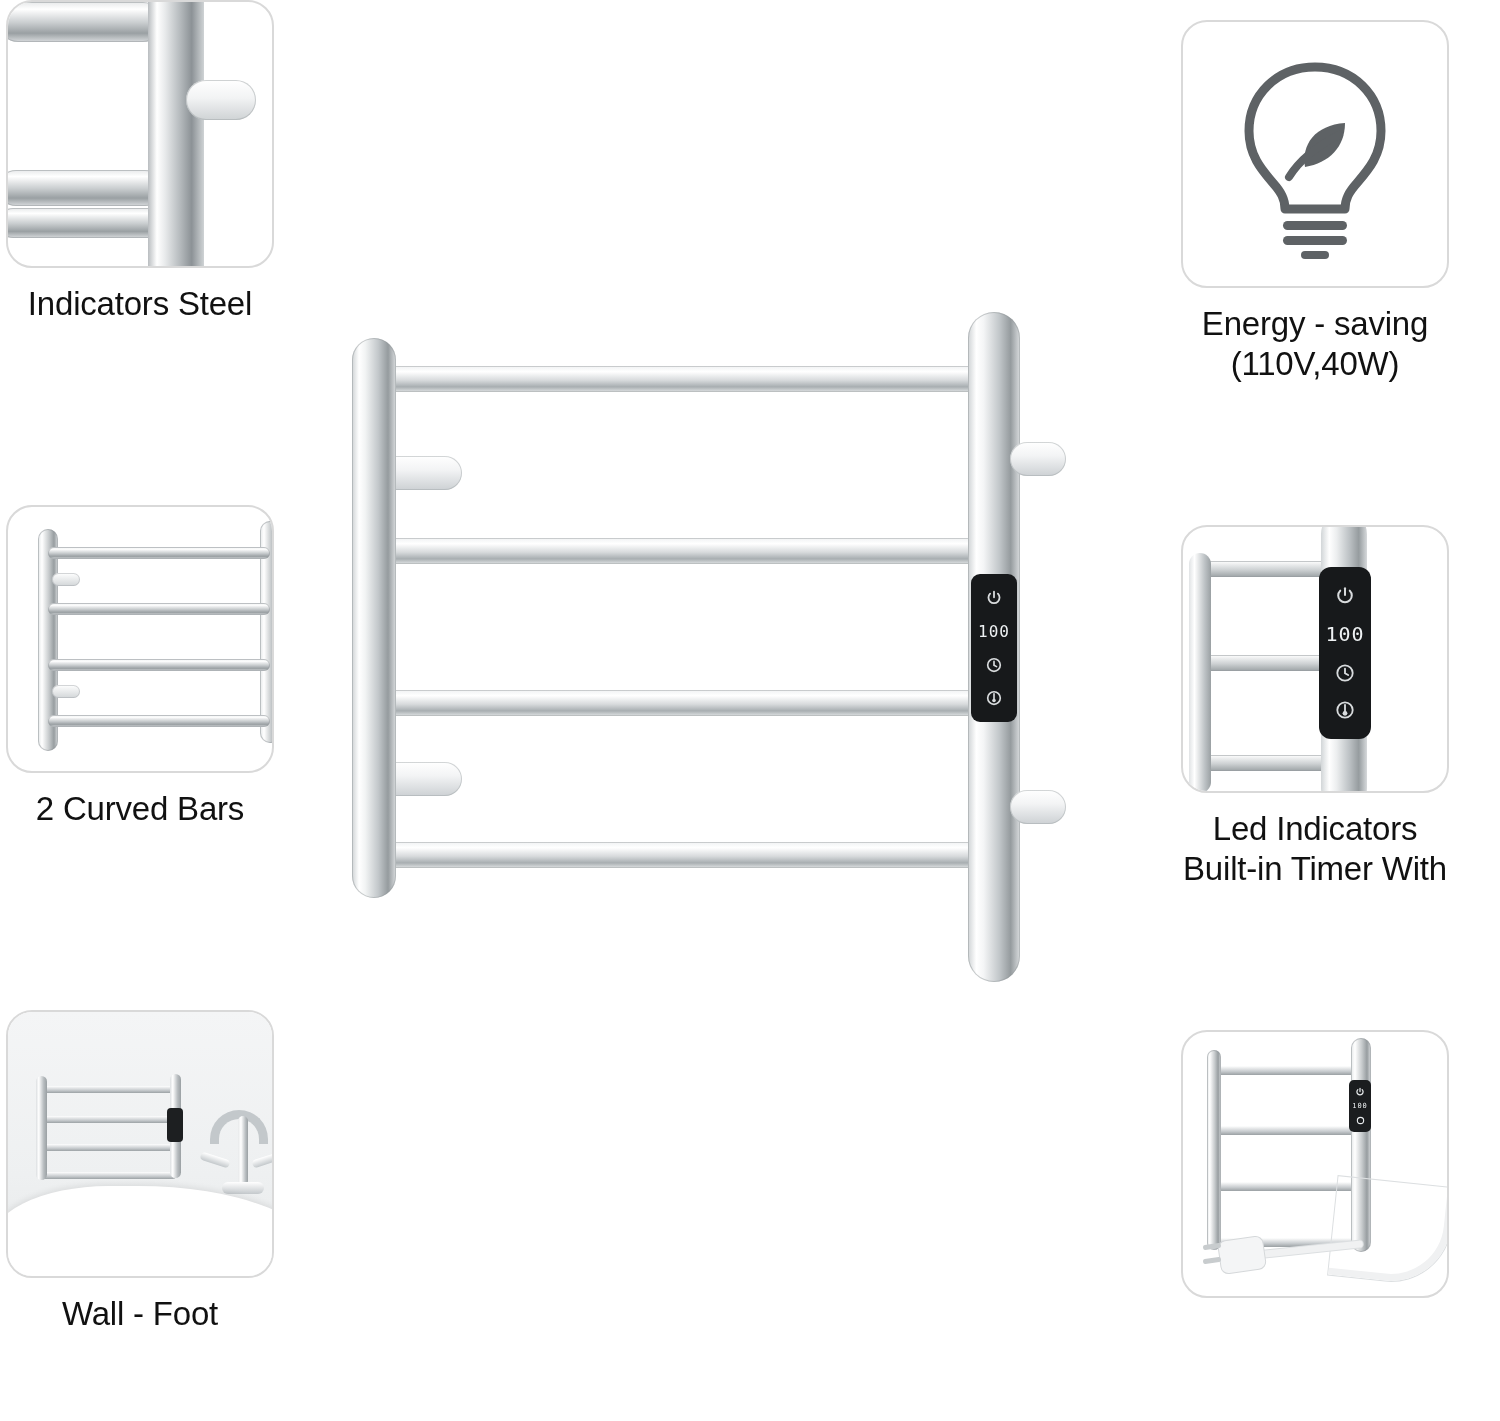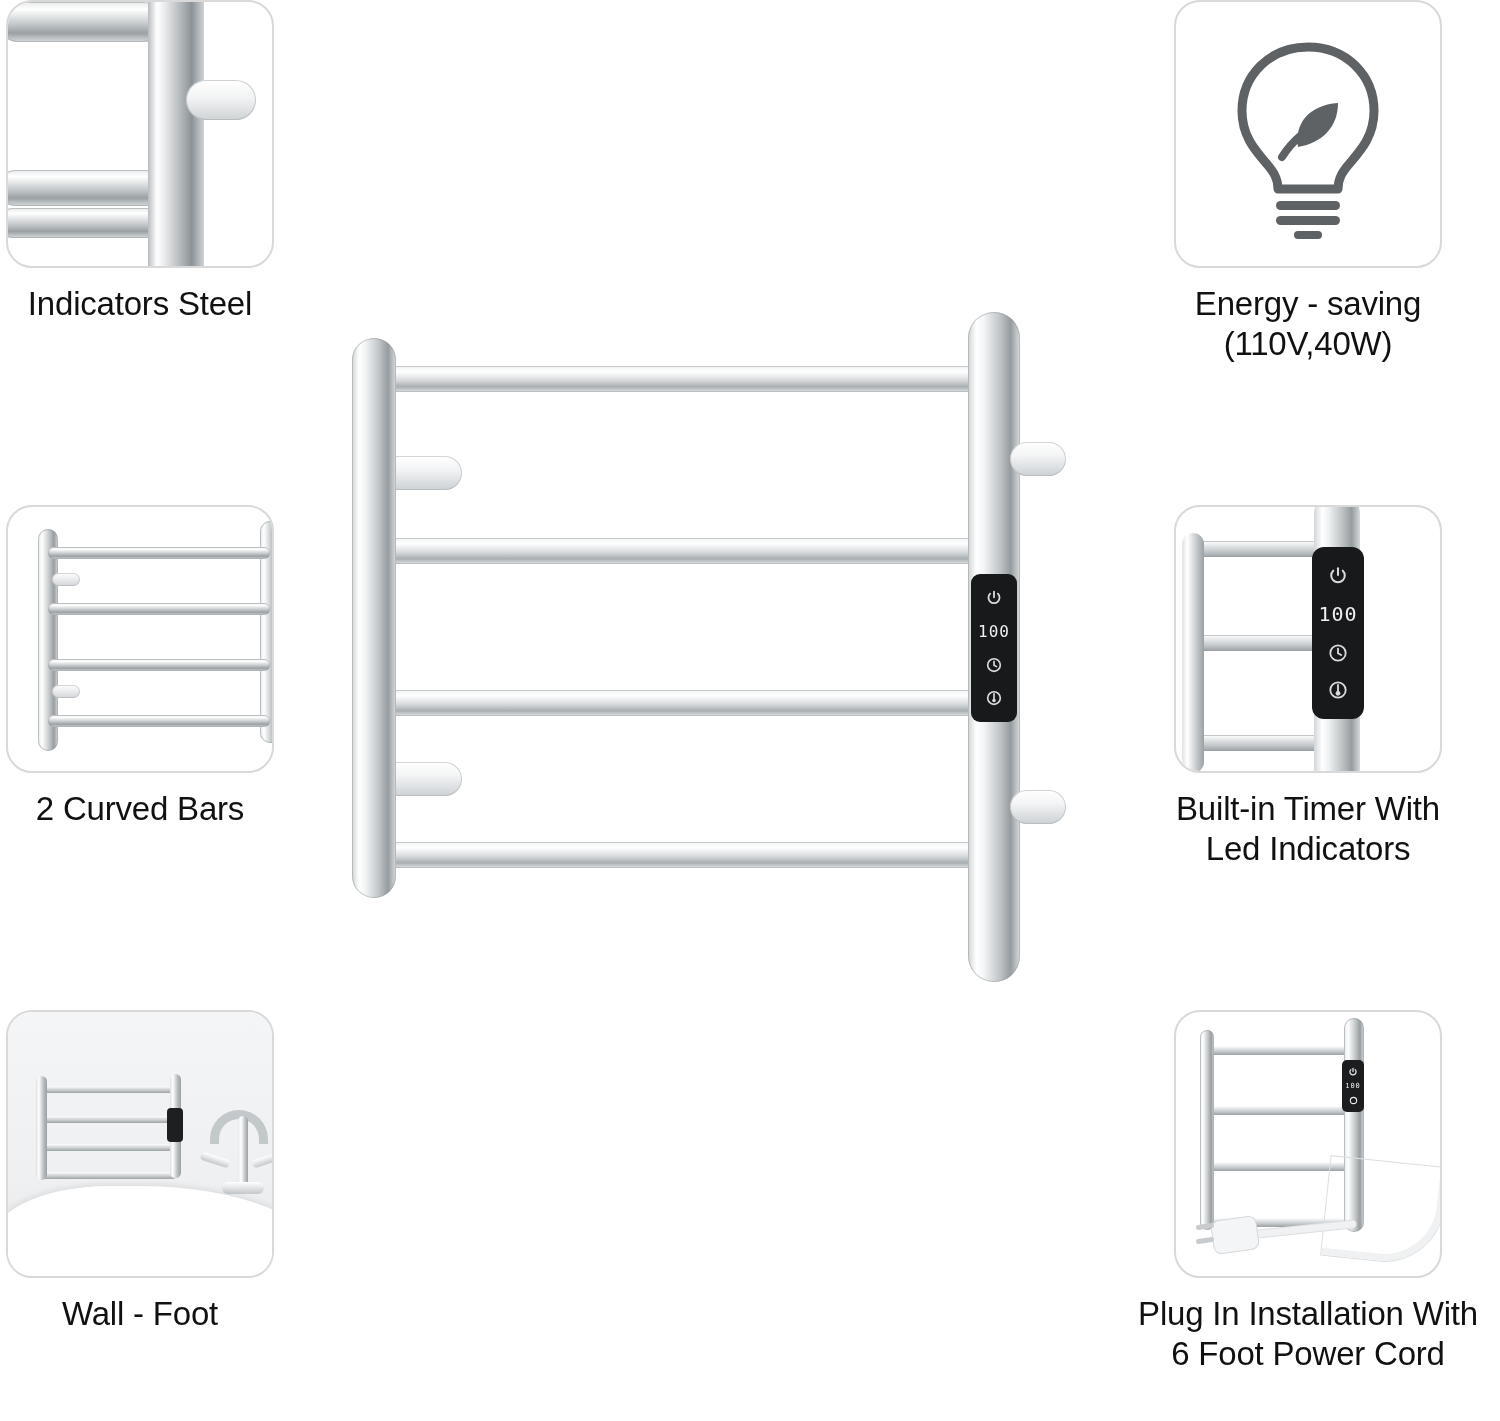--- a/index.html
+++ b/index.html
@@ -24,21 +24,21 @@
 
   
   .feature {
     position: absolute;
     width: 280px;
     display: flex;
     flex-direction: column;
     align-items: center;
   }
   .feature.left  { left: 0px; }
-  .feature.right { right: 12px; width: 360px; }
+  .feature.right { right: 5px; width: 360px; margin-top: 20px; }
 
   .thumb {
     width: 268px;
     height: 268px;
     border: 2px solid #d9d9d9;
     border-radius: 26px;
     background: #ffffff;
     position: relative;
     overflow: hidden;
     box-sizing: border-box;
@@ -372,22 +372,22 @@
           <path d="M12 7.2 L12 12.3 L15.4 14.2" stroke="#e9ecee" stroke-width="2" stroke-linecap="round" fill="none"></path>
         </svg>
         <svg class="panel-ico" width="22" height="22" viewBox="0 0 24 24">
           <circle cx="12" cy="12" r="8.4" stroke="#e9ecee" stroke-width="2" fill="none"></circle>
           <path d="M12 6.4 L12 14.8" stroke="#e9ecee" stroke-width="2" stroke-linecap="round" fill="none"></path>
           <circle cx="12" cy="15.6" r="2.6" fill="#e9ecee"></circle>
         </svg>
       </div>
     </div>
     <div class="caption">
+      <div>Led Indicators</div>
       <div>Built-in Timer With</div>
-      <div>Led Indicators</div>
     </div>
   </div>
 
   <div class="feature right" style="top: 1010px;">
     <div class="thumb" id="thumb-plug">
       <div class="pb pb1"></div>
       <div class="pb pb2"></div>
       <div class="pb pb3"></div>
       <div class="pb pb4"></div>
       <div class="tube-v pst-l"></div>
@@ -400,24 +400,20 @@
         <div class="panel-digits" style="font-size:7px;">100</div>
         <svg width="9" height="9" viewBox="0 0 24 24">
           <circle cx="12" cy="12" r="8.4" stroke="#e9ecee" stroke-width="3" fill="none"></circle>
         </svg>
       </div>
       <div class="cord"></div>
       <div class="cord2"></div>
       <div class="plug-body"></div>
       <div class="prong pr1"></div>
       <div class="prong pr2"></div>
-    </div>
-    <div class="caption">
-      <div>Plug In Installation With</div>
-      <div>6 Foot Power Cord</div>
     </div>
   </div>
 
   <div class="hero">
     <div class="rail rail-1"></div>
     <div class="rail rail-2"></div>
     <div class="rail rail-3"></div>
     <div class="rail rail-4"></div>
 
     <div class="stub stub-l1"></div>

